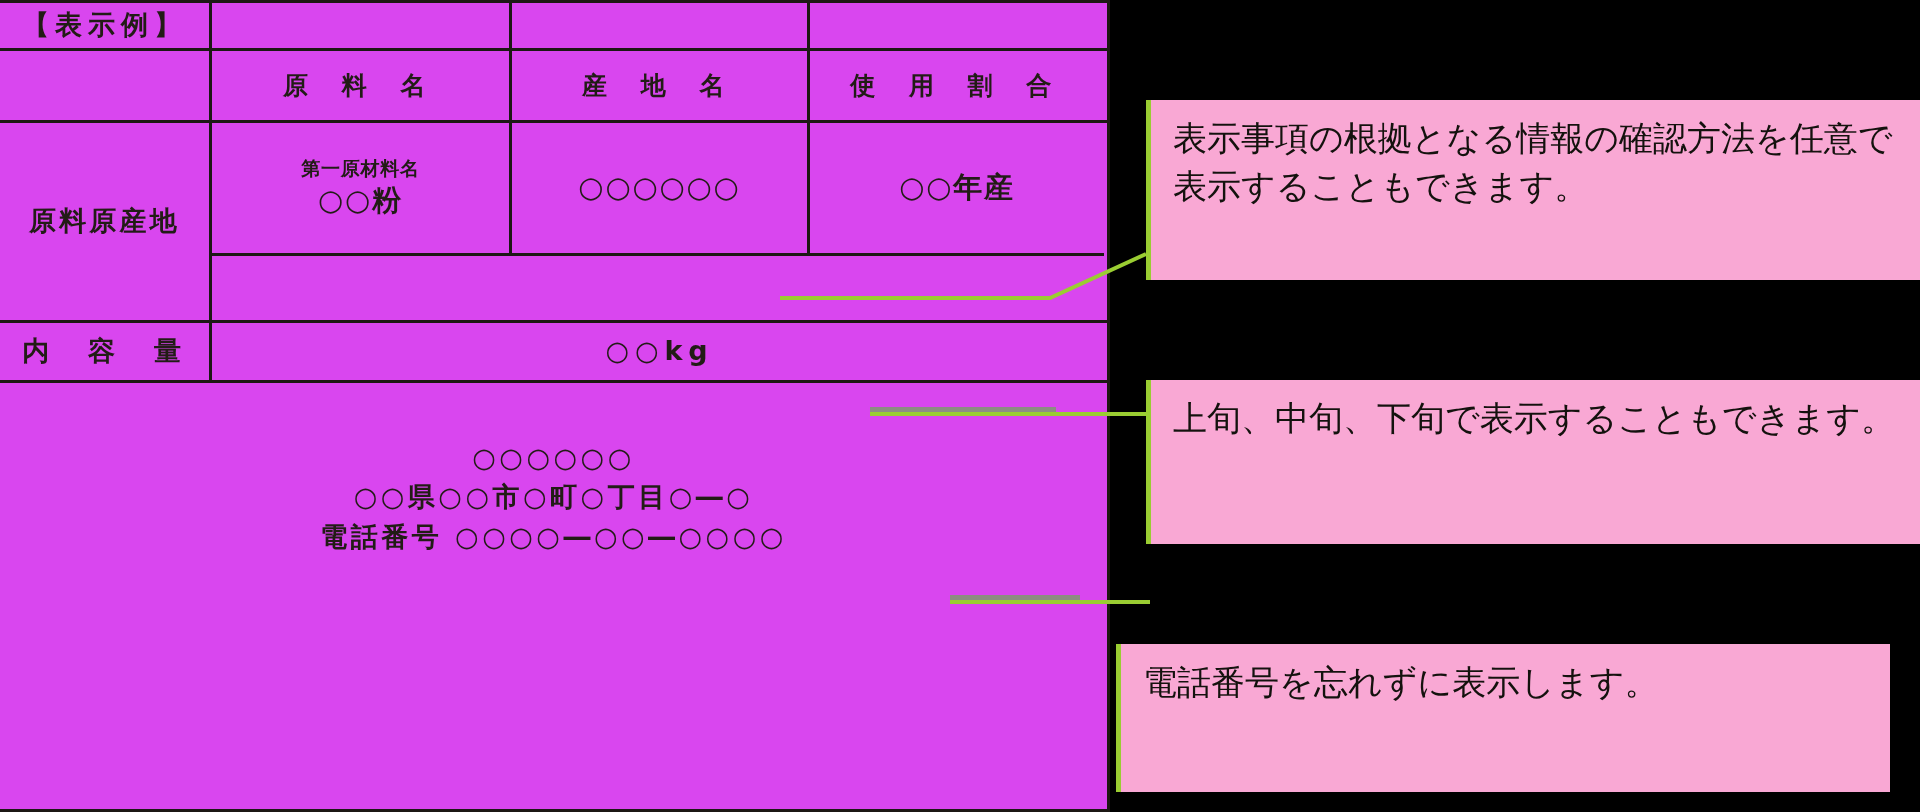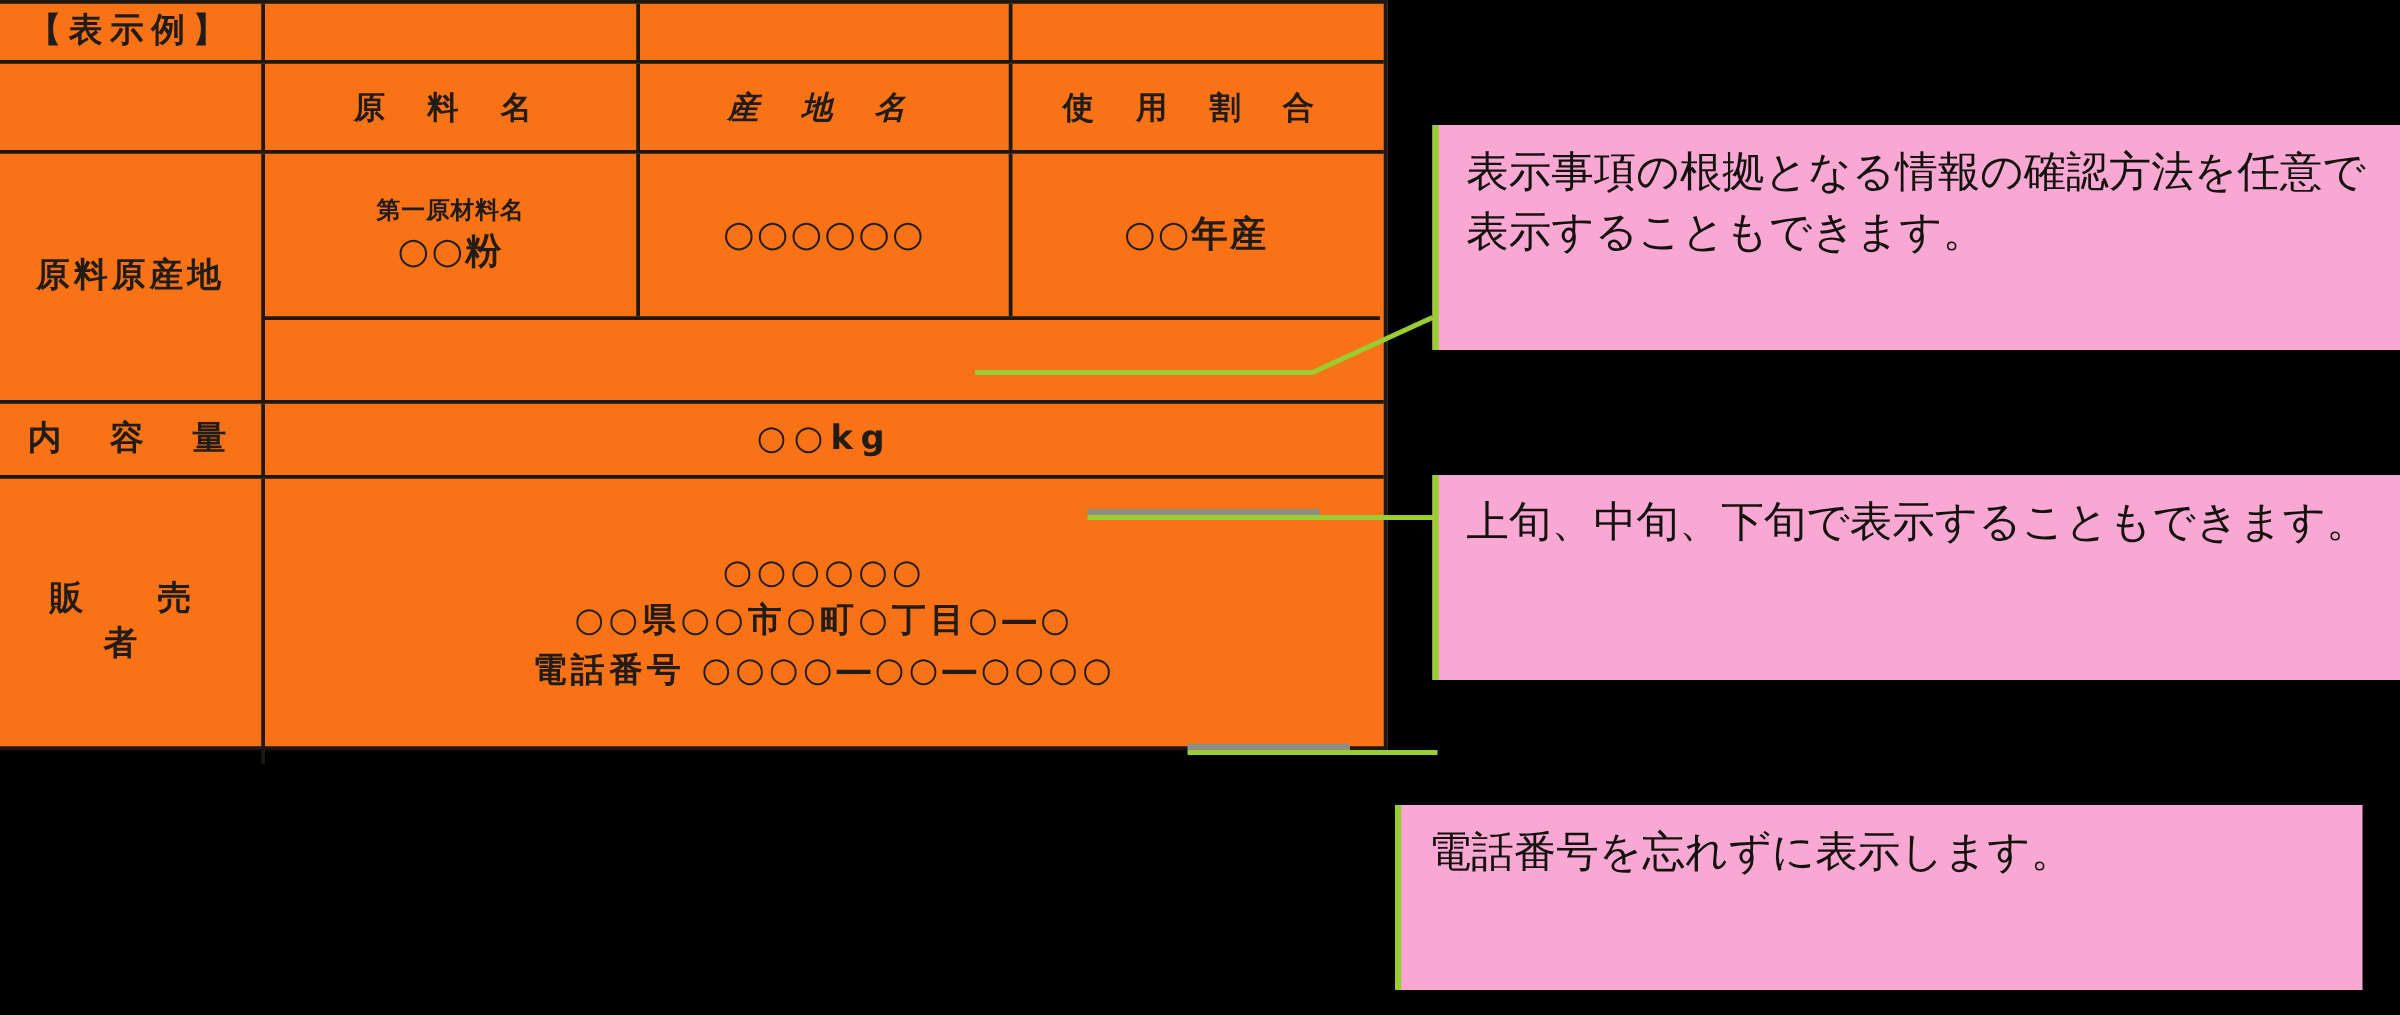--- a/index.html
+++ b/index.html
@@ -9,22 +9,22 @@
     background:#000000;
     font-family:"DejaVu Sans","Liberation Sans",sans-serif;
     overflow:hidden;
     position:relative;
   }
 
   
   #label-table{
     position:absolute;
     left:0px; top:0px;
-    width:1110px; height:600px;
-    background:#f97316;
+    width:1110px; height:812px;
+    background:#d946ef;
     border:3px solid #1c1814;
     border-left:none;
     box-sizing:border-box;
     z-index:2;
   }
   .trow{ display:flex; box-sizing:border-box; width:100%; }
   .tcell{
     box-sizing:border-box;
     display:flex; align-items:center; justify-content:center;
     color:#221c16;
@@ -35,21 +35,21 @@
     overflow:hidden;
   }
   .bb{ border-bottom:3px solid #1c1814; }
   .br{ border-right:3px solid #1c1814; }
 
   
   #row-title{ height:48px; }
   #row-title .tcell{ font-size:27px; }
   .c-label{ width:212px; flex:0 0 212px; }
   .c-a{ width:300px; flex:0 0 300px; }
-  .c-b{ width:298px; flex:0 0 298px;font-style:italic; }
+  .c-b{ width:298px; flex:0 0 298px; }
   .c-c{ width:294px; flex:0 0 294px; }
 
   
   #row-subhead{ height:72px; }
   #row-subhead .tcell{ font-size:25px; letter-spacing:.5em; }
 
   
   #row-origin{ height:200px; }
   #row-origin .rowlabel{ font-size:27px; letter-spacing:.12em; }
   .origin-body{
@@ -158,21 +158,20 @@
     </div>
   </div>
 
   <div class="trow bb" id="row-amount">
     <div class="tcell c-label br">内　容　量</div>
     <div class="tcell" style="flex:1 1 auto;">○○kg</div>
   </div>
 
 
   <div class="trow" id="row-seller">
-    <div class="tcell c-label br wide-label">販　売　者</div>
     <div class="seller-body">
       <div>○○○○○○</div>
       <div>○○県○○市○町○丁目○―○</div>
       <div>電話番号 ○○○○―○○―○○○○</div>
     </div>
   </div>
 
 </div>
 
 <svg class="leader" id="leader-origin" viewBox="0 0 370 52" preserveAspectRatio="none">

